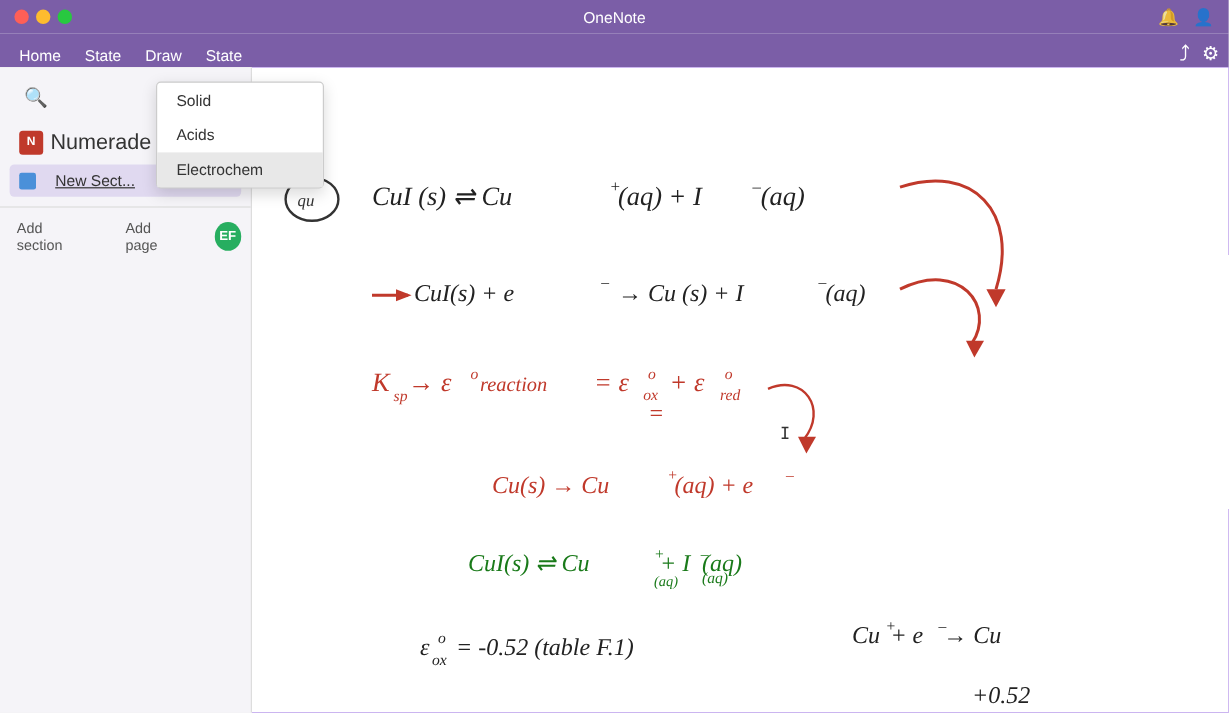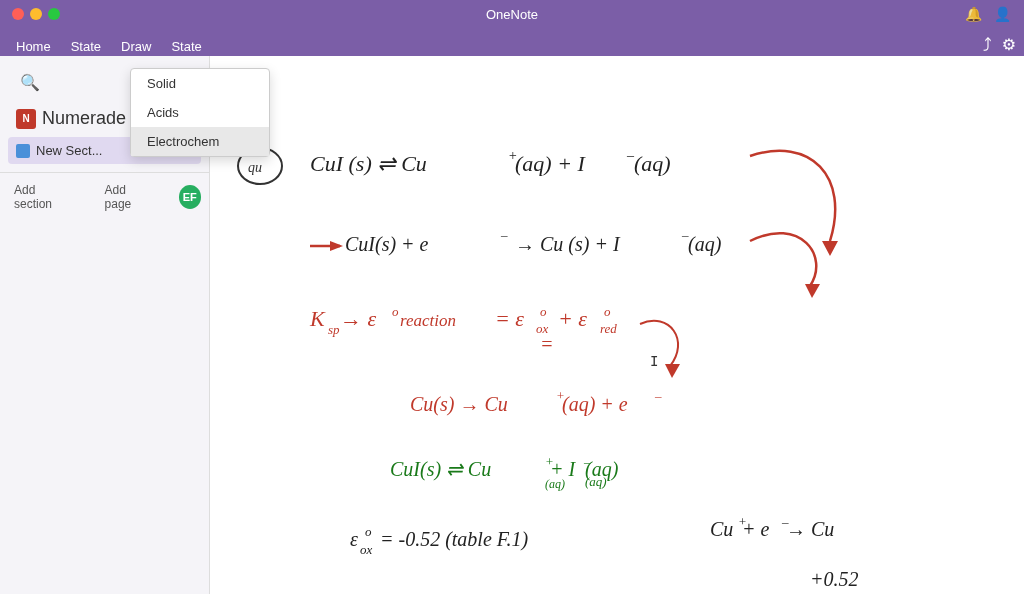--- a/index.html
+++ b/index.html
@@ -124,26 +124,27 @@
     .dropdown-item {
       padding: 7px 16px;
       font-size: 13px;
       color: #333;
       cursor: pointer;
     }
     .dropdown-item.active { background: #e8e8e8; }
     .section-item {
       display: flex;
       align-items: center;
-      gap: 6px;
+      gap: 16px;
       padding: 6px 8px;
       border-radius: 4px;
       cursor: pointer;
       font-size: 13px;
       color: #333;
+      text-decoration: underline;
     }
     .section-item.active { background: #e0d9f0; }
     .section-icon-blue {
       width: 14px; height: 14px;
       background: #4a90d9;
       border-radius: 2px;
     }
 
     
     .sidebar-bottom {

